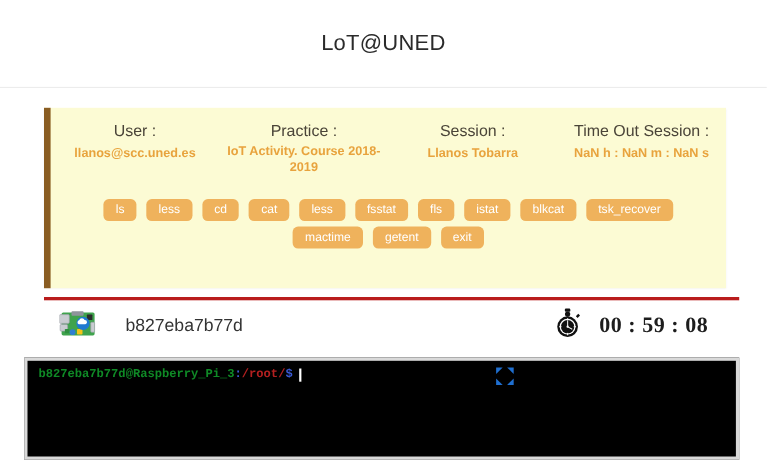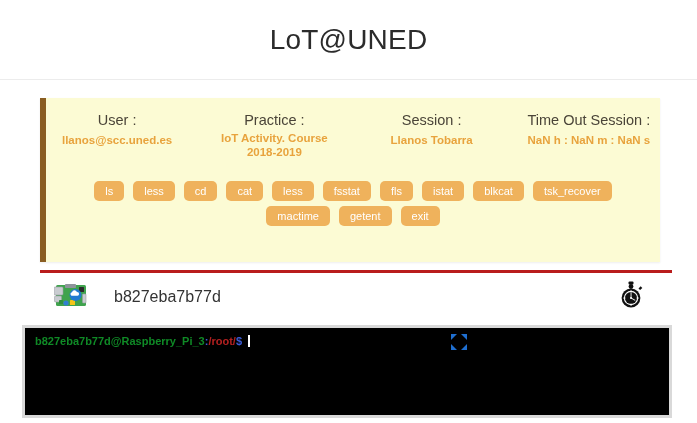--- a/index.html
+++ b/index.html
@@ -13,41 +13,40 @@
   .page{width:697px;height:423px;position:relative;}
 
   
   .header{
     height:80px;
     display:flex;align-items:center;justify-content:center;
     border-bottom:1px solid #ececec;
     box-sizing:border-box;
   }
   .app-title{
-    font-size:28px;
+    font-size:20px;
     color:#2b2b2b;
     font-weight:400;
     letter-spacing:.2px;
   }
 
   
   .panel{
     position:absolute;
     left:40px;top:98px;width:620px;height:164px;
     background:#fcfbd4;
     border-left:6px solid #8a5d22;
     box-sizing:border-box;
     box-shadow:0 1px 2px rgba(0,0,0,.07);
   }
   .panel-top{
     display:flex;
     height:74px;
     padding-top:14px;
     box-sizing:border-box;
-    gap:15px;
   }
   .info-cell{
     flex:1;
     display:flex;flex-direction:column;align-items:center;justify-content:flex-start;
     text-align:center;
     padding:0 4px;
     box-sizing:border-box;
   }
   .info-label{
     font-size:14.5px;
@@ -115,21 +114,21 @@
   .terminal{
     position:absolute;
     left:22px;top:325px;width:650px;height:93px;
     background:#000000;
     border:3px solid #d9d9d9;
     box-sizing:border-box;
     overflow:hidden;
   }
   .term-line{
     position:absolute;left:10px;top:7px;
-    font-family:Liberation Sans, sans-serif;
+    font-family:Liberation Mono, monospace;
     font-size:11px;
     white-space:pre;
     display:flex;align-items:center;
   }
   .t-host{color:#0f8a26;font-weight:bold;}
   .t-colon{color:#3b5bd6;font-weight:bold;}
   .t-path{color:#b32020;font-weight:bold;}
   .t-dollar{color:#3b5bd6;font-weight:bold;}
   .t-cursor{
     display:inline-block;width:2px;height:12px;
@@ -222,20 +221,21 @@
           <circle cx="13" cy="17" r="6.1" fill="#111"></circle>
           <rect x="12.6" y="9.3" width="0.9" height="2.2" fill="#fff"></rect>
           <rect x="12.6" y="22.6" width="0.9" height="2.2" fill="#fff"></rect>
           <rect x="5.3" y="16.6" width="2.2" height="0.9" fill="#fff"></rect>
           <rect x="18.5" y="16.6" width="2.2" height="0.9" fill="#fff"></rect>
           <rect x="12.6" y="11.6" width="0.9" height="5.6" fill="#fff"></rect>
           <rect x="12.8" y="16.6" width="5" height="0.9" fill="#fff" transform="rotate(28 13 17)"></rect>
           <circle cx="13" cy="17" r="1" fill="#fff"></circle>
         </svg>
       </span>
+      <span class="timer-text">00 : 59 : 08</span>
     </div>
   </div>
 
   <div class="terminal">
     <div class="term-line">
       <span class="t-host">b827eba7b77d@Raspberry_Pi_3</span><span class="t-colon">:</span><span class="t-path">/root/</span><span class="t-dollar">$</span><span class="t-cursor"></span>
     </div>
     <div class="expand-icon">
       <svg width="18" height="18" viewBox="0 0 18 18">
         <path d="M1 1h6L1 7z" fill="#1f6fd0"></path>

